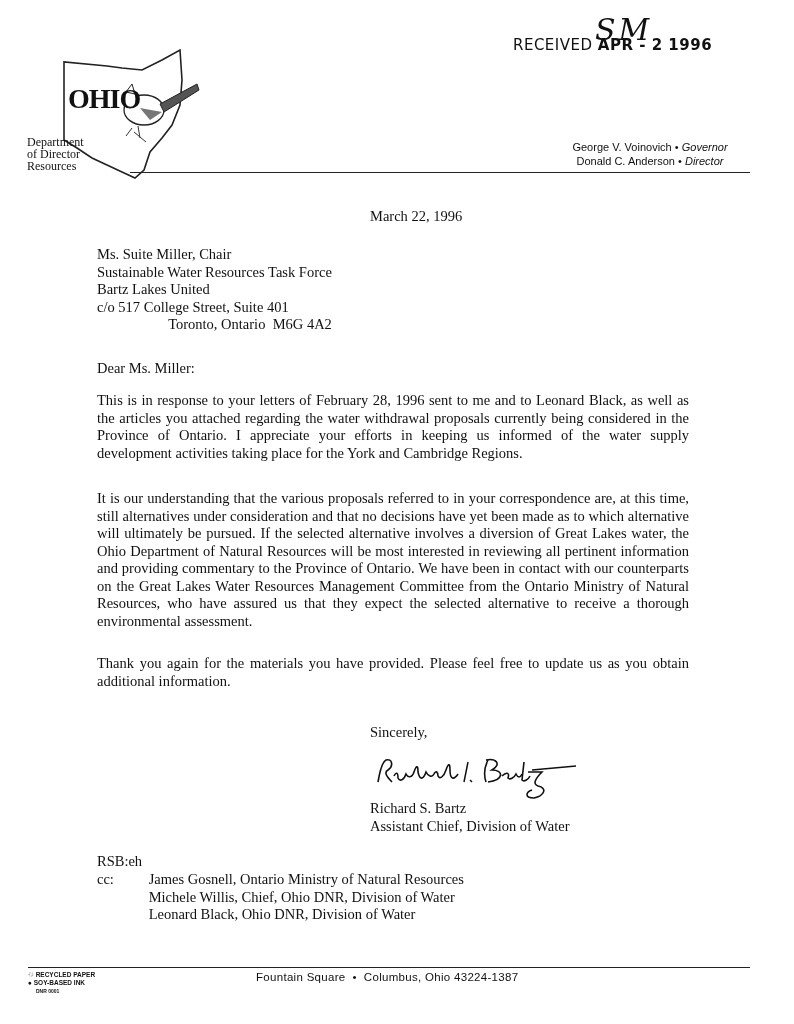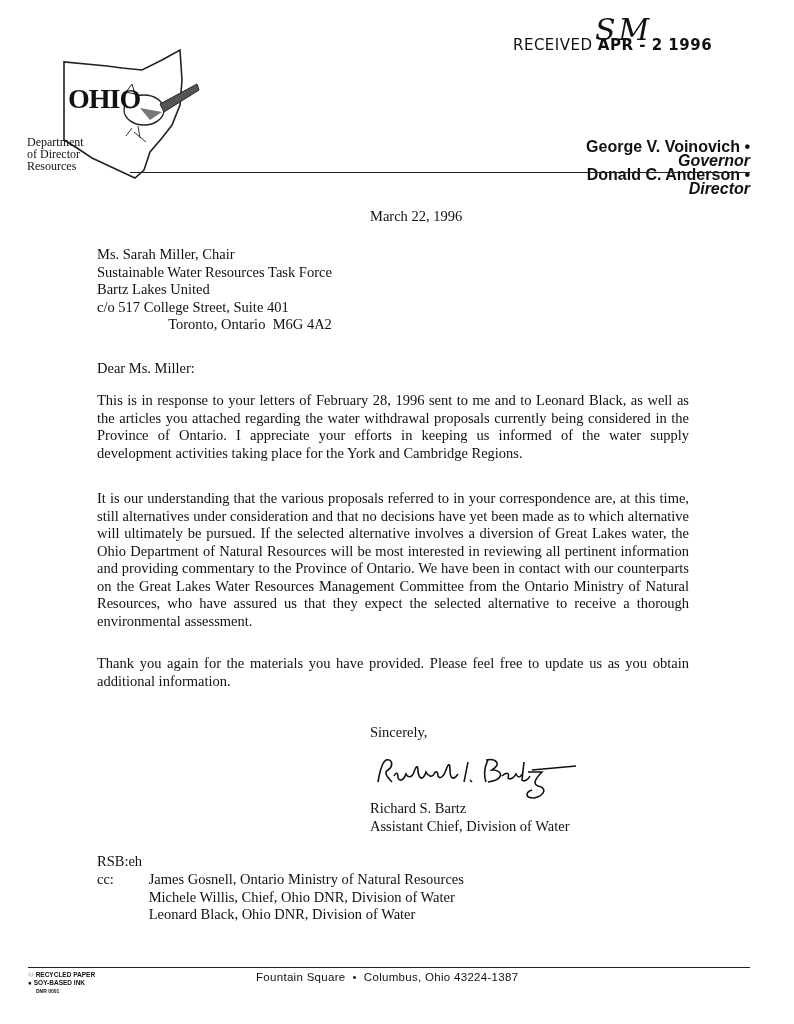--- a/index.html
+++ b/index.html
@@ -10,21 +10,21 @@
 
   
   #logo { left: 22px; top: 40px; width: 200px; height: 150px; }
   .logo-ohio { position: absolute; left: 46px; top: 43px; font-family: "Liberation Serif", serif; font-size: 28px; font-weight: bold; letter-spacing: -1px; }
   .logo-dept { position: absolute; left: 5px; top: 96px; font-family: "Liberation Serif", serif; font-size: 12px; font-weight: normal; line-height: 12px; }
 
   
   #handwritten-initials { left: 595px; top: 12px; font-family: "DejaVu Serif", serif; font-style: italic; font-size: 30px; letter-spacing: 3px; }
   #received-stamp { left: 513px; top: 36px; font-family: "DejaVu Sans", sans-serif; font-size: 15px; letter-spacing: 0.5px; }
   #received-stamp .date { font-weight: bold; }
-  #officials { left: 550px; top: 140px; font-size: 16px; line-height: 14px; text-align: right; width: 200px; font-weight: bold; }
+  #officials { left: 550px; top: 140px; font-size: 11px; line-height: 14px; text-align: center; width: 200px; }
   #officials .title { font-style: italic; }
   #header-rule { left: 130px; top: 172px; width: 620px; height: 1px; background: #222; }
 
   
   #date { left: 370px; top: 208px; font-size: 14.5px; }
   #address { left: 97px; top: 246px; font-size: 14.5px; line-height: 17.5px; }
   #salutation { left: 97px; top: 360px; font-size: 14.5px; }
   .para { position: absolute; left: 97px; width: 592px; font-size: 14.5px; line-height: 17.5px; text-align: justify; }
   #para1 { top: 392px; }
   #para2 { top: 490px; }
@@ -82,21 +82,21 @@
     <span>Donald C. Anderson</span>
     <span>•</span>
     <span class="title">Director</span>
   </div>
 </div>
 <div id="header-rule" class="abs"></div>
 
 <div id="date" class="abs serif">March 22, 1996</div>
 
 <div id="address" class="abs serif">
-  <div>Ms. Sarah Miller, Chair</div>
+  <div>Ms. Suite Miller, Chair</div>
   <div>Sustainable Water Resources Task Force</div>
   <div>Bartz Lakes United</div>
   <div>c/o 517 College Street, Suite 401</div>
   <div style="white-space:pre;text-align:right;">Toronto, Ontario  M6G 4A2</div>
 </div>
 
 <div id="salutation" class="abs serif">Dear Ms. Miller:</div>
 
 <div id="para1" class="para serif">This is in response to your letters of February 28, 1996 sent to me and to Leonard Black, as well as the articles you attached regarding the water withdrawal proposals currently being considered in the Province of Ontario.  I appreciate your efforts in keeping us informed of the water supply development activities taking place for the York and Cambridge Regions.</div>
 <div id="para2" class="para serif">It is our understanding that the various proposals referred to in your correspondence are, at this time, still alternatives under consideration and that no decisions have yet been made as to which alternative will ultimately be pursued.  If the selected alternative involves a diversion of Great Lakes water, the Ohio Department of Natural Resources will be most interested in reviewing all pertinent information and providing commentary to the Province of Ontario.  We have been in contact with our counterparts on the Great Lakes Water Resources Management Committee from the Ontario Ministry of Natural Resources, who have assured us that they expect the selected alternative to receive a thorough environmental assessment.</div>

